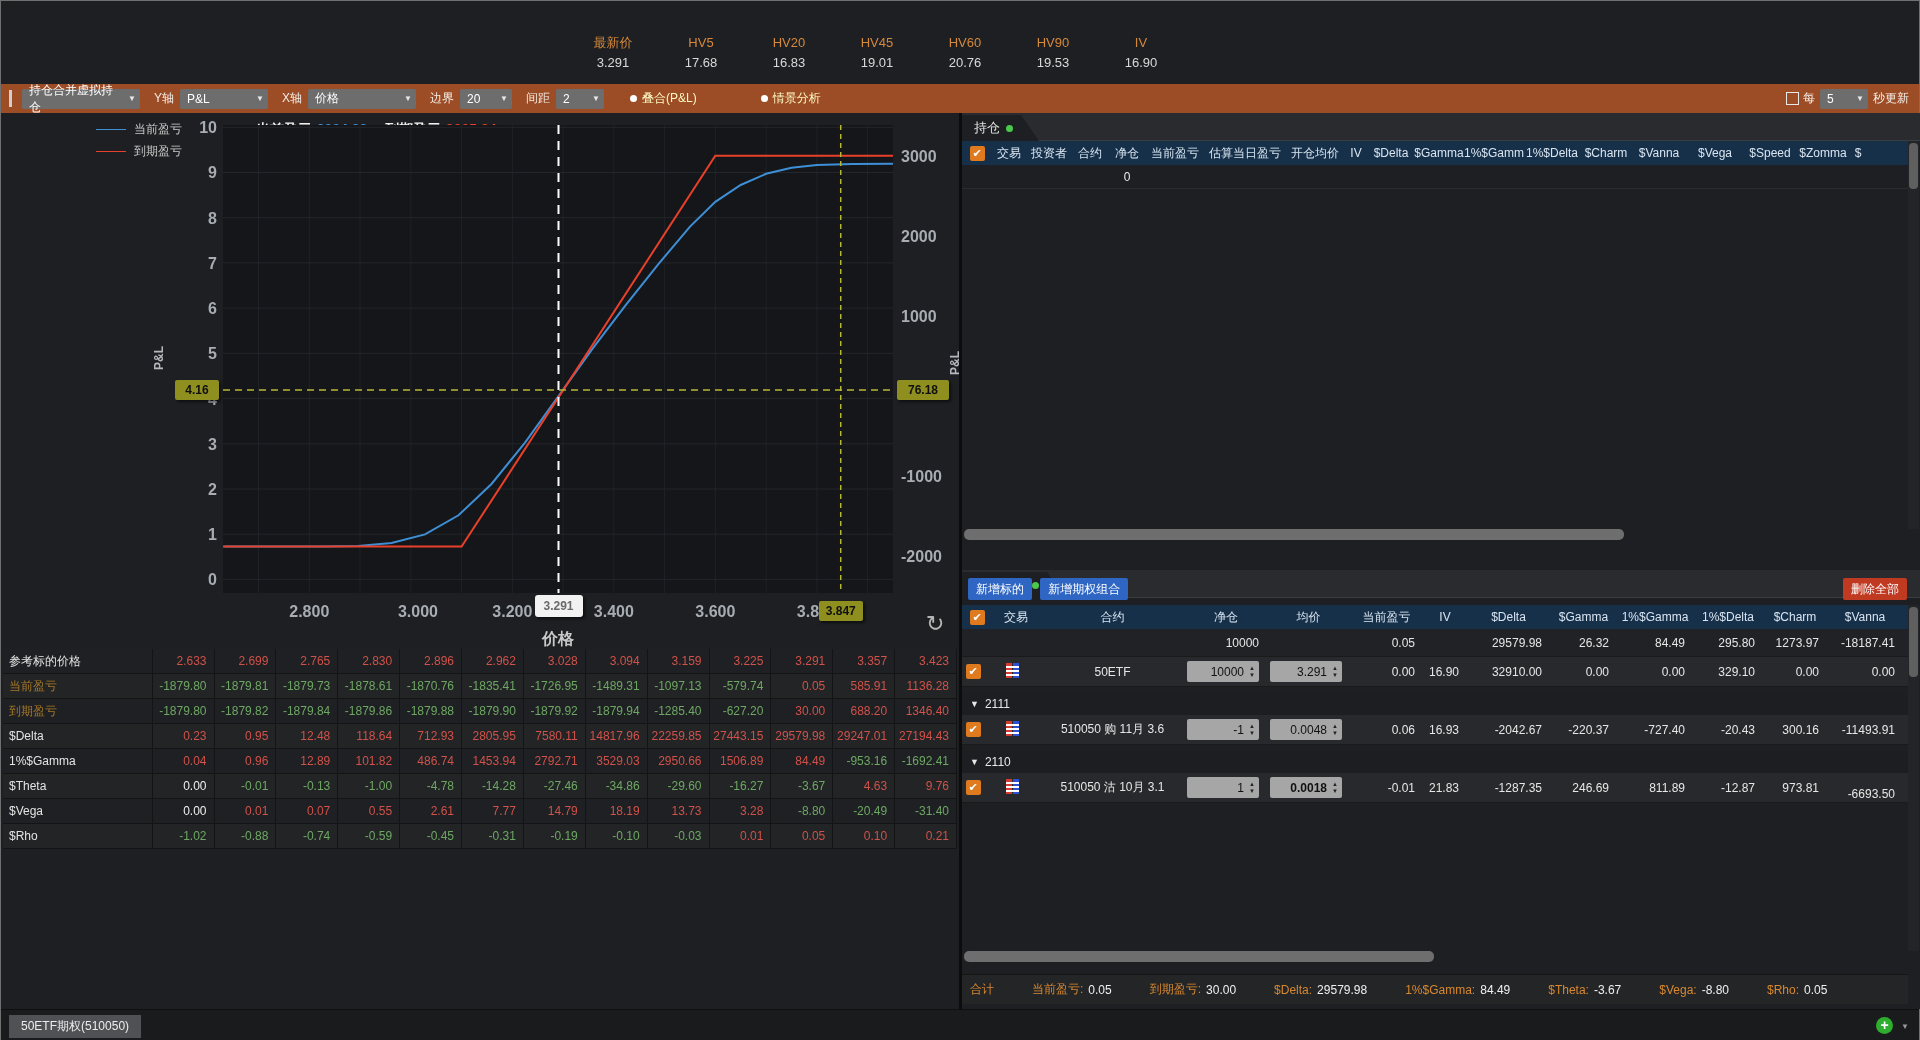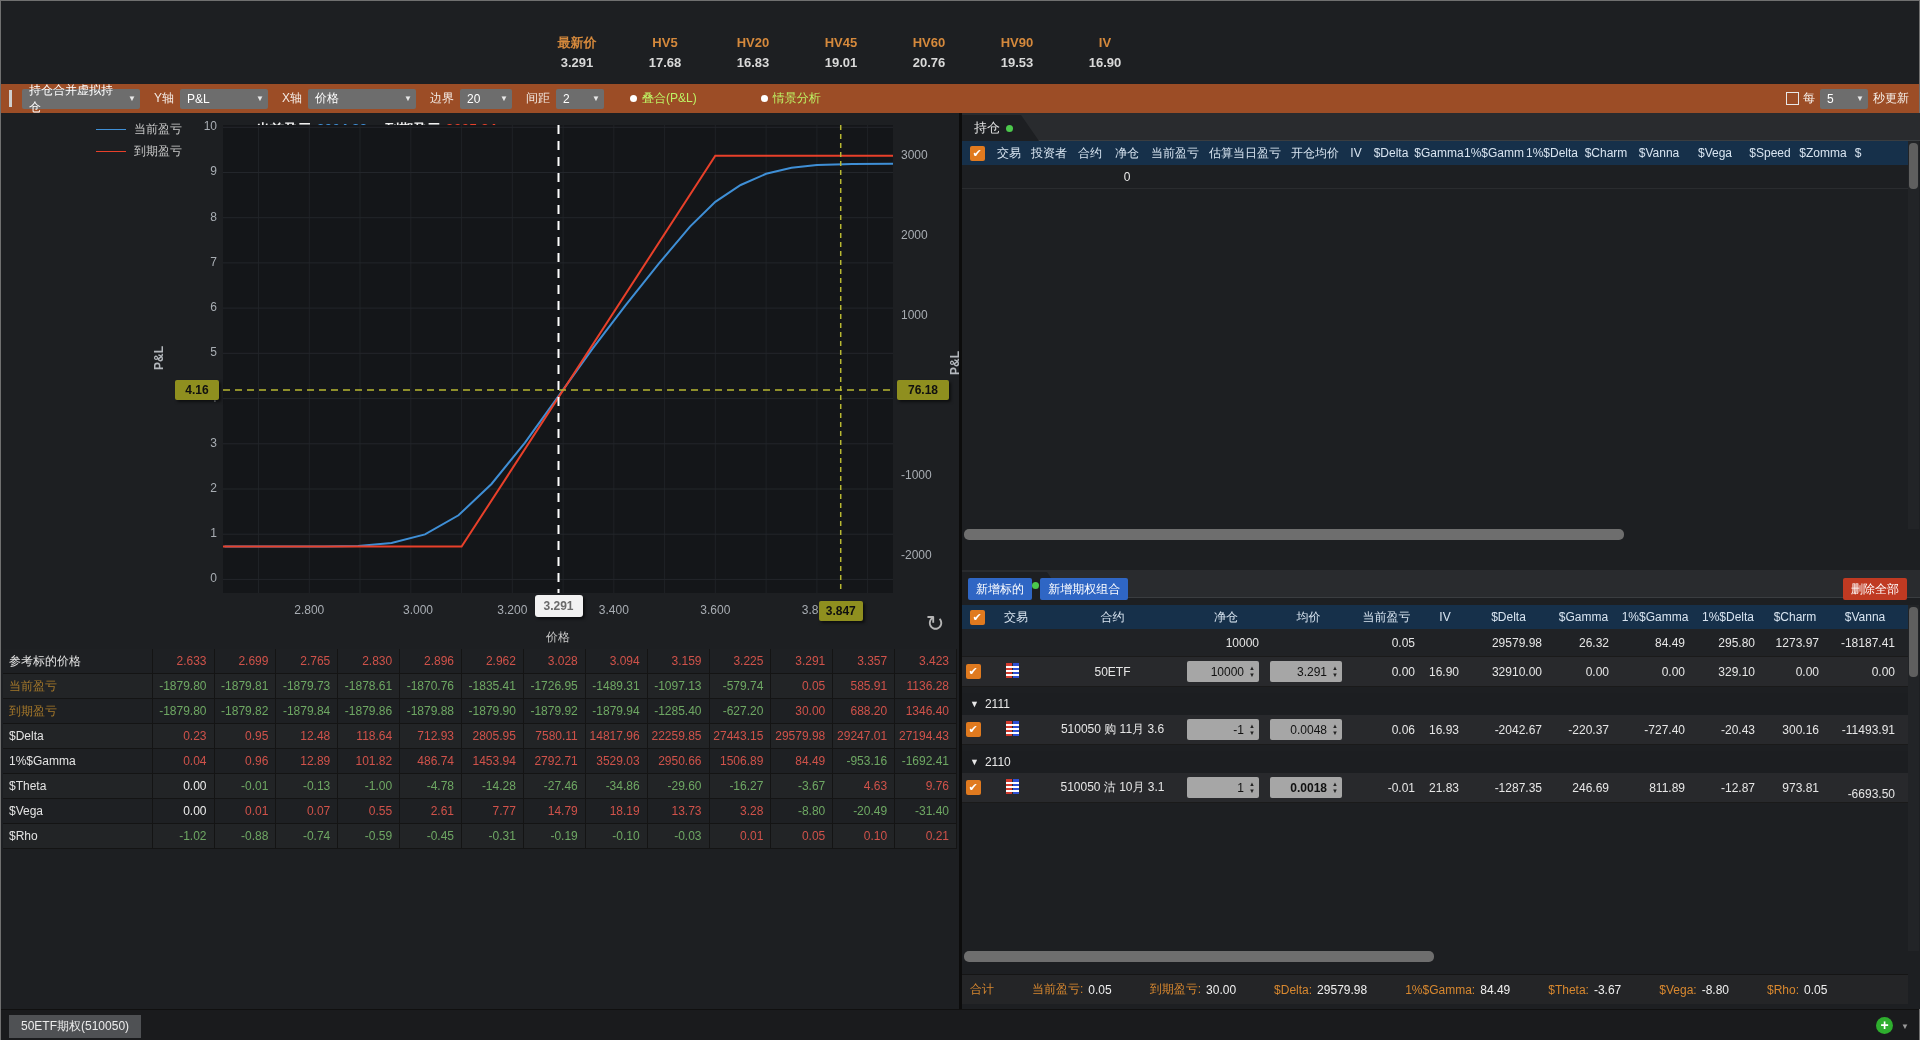--- a/index.html
+++ b/index.html
@@ -9,47 +9,47 @@
   #app { position:relative; width:1920px; height:1040px; background:#1d1f22; border:1px solid #707070; }
 
   
   #titlebar { position:absolute; left:0; top:0; width:100%; height:27px; background:#2b2d2f;
     border-bottom:1px solid #151515; display:flex; align-items:center; }
   #titlebar .title { margin-left:10px; color:#dcdcdc; font-size:13px; }
   #win-controls { position:absolute; right:8px; top:0; height:27px; display:flex; align-items:center; gap:16px; color:#c8c8c8; font-size:12px; }
 
   
   #statsbar { position:absolute; left:0; top:28px; width:100%; height:55px; background:#1d1f22; }
-  #stats-row { position:absolute; left:532px; top:4px; display:flex;font-weight:bold; }
+  #stats-row { position:absolute; left:568px; top:4px; display:flex; }
   .stat { width:88px; text-align:center; }
   .stat-label { color:#d5893c; font-size:13px; line-height:20px; }
   .stat-value { color:#d9d9d9; font-size:13px; line-height:20px; }
 
   
   #toolbar { position:absolute; left:0; top:83px; width:100%; height:29px; background:#9c4d26;
     display:flex; align-items:center; }
   .tb-handle { width:3px; height:17px; background:#cfcfcf; margin-left:8px; margin-right:10px; }
   .tb-label { color:#f2e9e2; margin:0 6px 0 14px; font-size:12px; }
   .dropdown { height:20px; background:#6d6d6d; border-radius:2px; display:flex; align-items:center;
     padding:0 4px 0 7px; color:#fff; font-size:12px; }
   .dropdown .dd-arrow { margin-left:auto; padding-left:8px; font-size:8px; color:#e8e8e8; }
-  .radio { display:flex; align-items:center; margin-left:26px; color:#bef264;text-align:center; }
+  .radio { display:flex; align-items:center; margin-left:26px; color:#fef9c3;text-align:center; }
   .radio .dot { width:7px; height:7px; border-radius:50%; background:#ffffff; margin-right:5px; }
   #tb-right { margin-left:auto; margin-right:10px; display:flex; align-items:center; color:#f5efe9; }
   .checkbox-empty { width:13px; height:13px; border:1px solid #e8e8e8; background:transparent; margin-right:4px; }
 
   
   #left-panel { position:absolute; left:0; top:112px; width:958px; height:896px; background:#1d1f22; }
   #plot-svg { position:absolute; left:222px; top:12px; }
   .legend-item { position:absolute; display:flex; align-items:center; gap:8px; color:#c9c9c9; font-size:12px; }
   .legend-line { width:30px; height:0; border-top:1px solid; }
   #chart-header { position:absolute; left:255px; top:8px; font-size:14px; font-weight:bold; color:#f0f0f0; }
   #chart-header .v-cur { color:#3f8fd6; }
   #chart-header .v-exp { color:#e8402a; }
-  .tick { position:absolute; color:#a8adb3; font-size:12px; }
+  .tick { position:absolute; color:#a8adb3; font-size:16px;font-weight:bold; }
   .tick-left { width:42px; text-align:right; }
   .tick-right { width:56px; text-align:left; }
   .tick-bottom { width:60px; text-align:center; }
   .axis-label-rot { position:absolute; color:#b4b8bd; font-size:12px; font-weight:bold; transform:rotate(-90deg); }
   .marker-box { position:absolute; font-size:12px; font-weight:bold; text-align:center; line-height:20px; height:20px;
     border-radius:2px; box-shadow:2px 2px 3px rgba(0,0,0,0.55); }
   .box-olive { background:#8f8f1f; color:#101010; }
   .box-white { background:#f2f2f2; color:#6a6a6a; }
   #refresh-icon { position:absolute; left:925px; top:498px; font-size:22px; color:#b5b5b5; }
 

